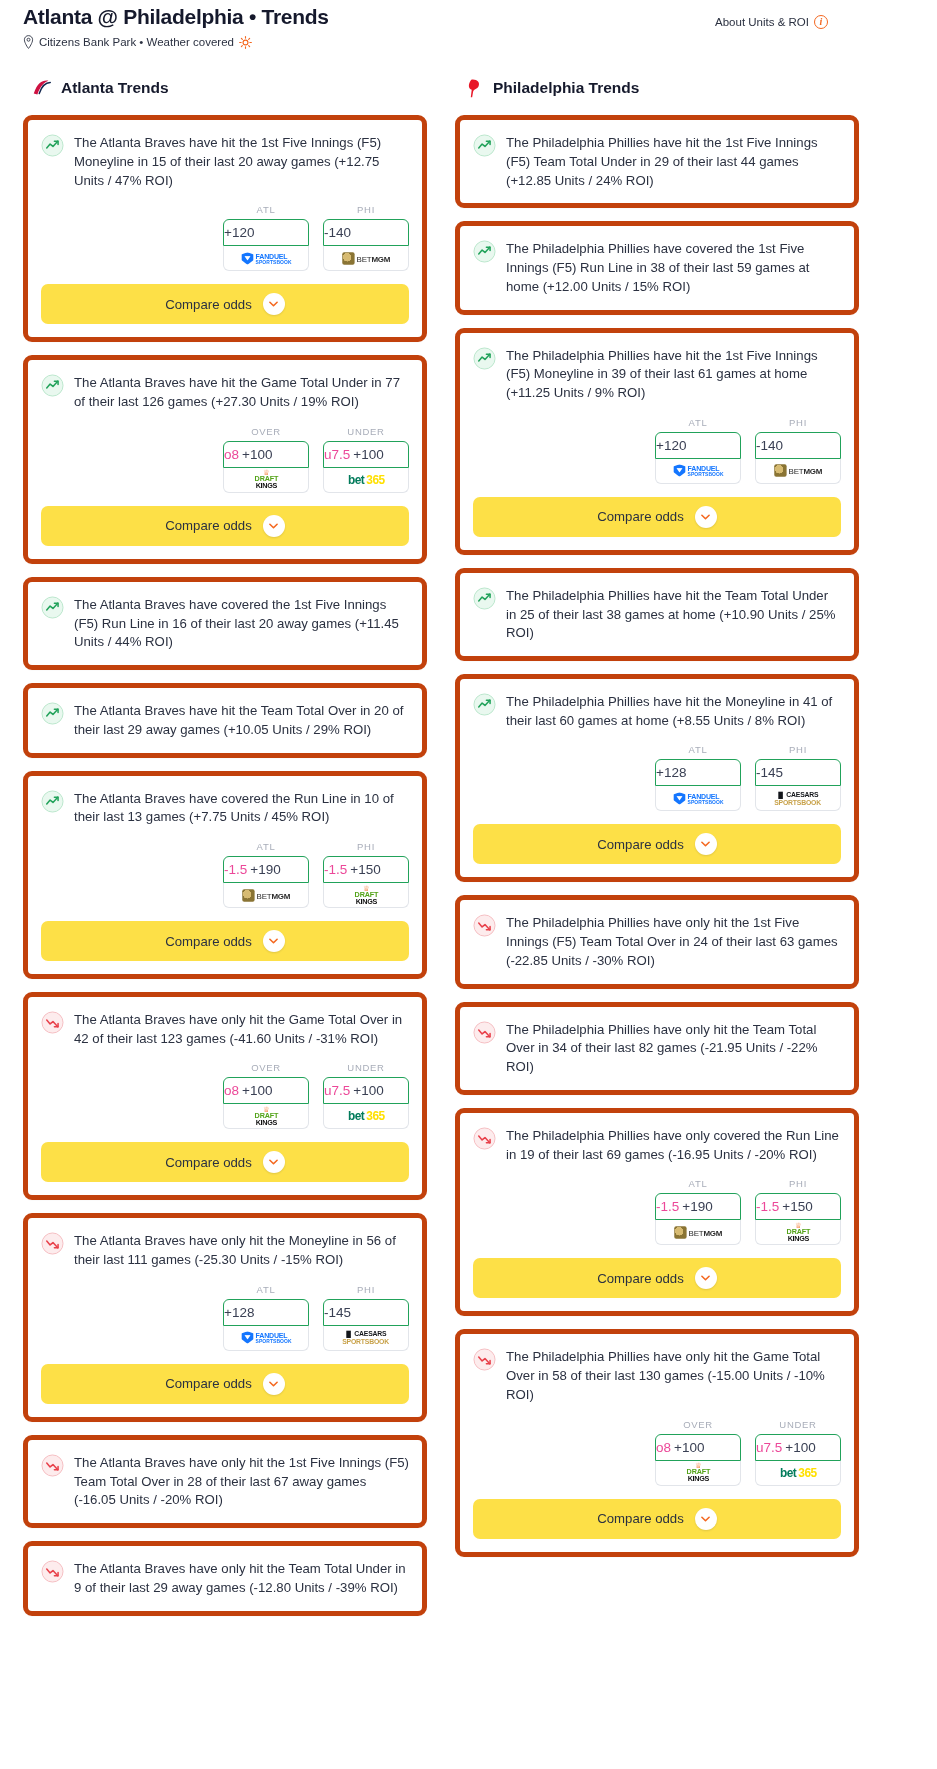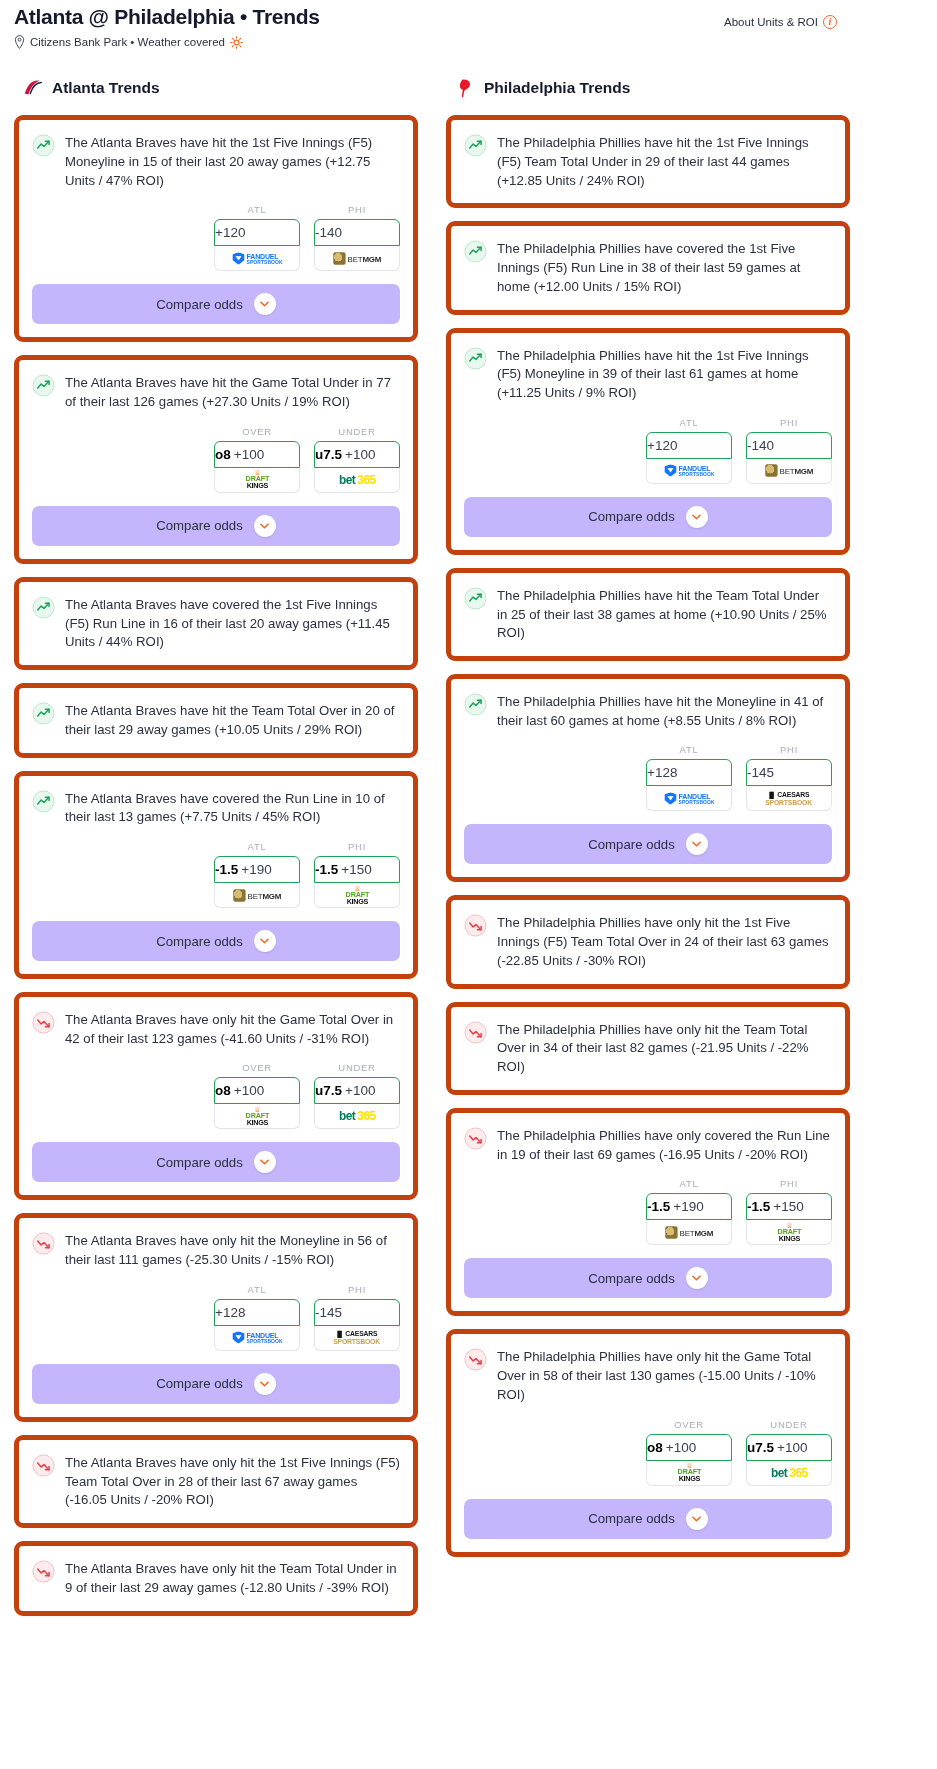--- a/index.html
+++ b/index.html
@@ -4,21 +4,21 @@
 <style>
   * { box-sizing: border-box; }
   html, body {
     margin: 0; padding: 0;
     width: 937px;
     background: #ffffff;
     font-family: "Liberation Sans", sans-serif;
     color: #1a1f36;
     -webkit-font-smoothing: antialiased;
   }
-  .page { width: 851px; padding: 0 8px; }
+  .page { width: 851px; padding: 0 17px; }
 
   
   .header-row {
     display: flex; align-items: flex-start; justify-content: space-between;
     padding: 4px 6px 0 6px;
   }
   .page-title {
     font-size: 21px; font-weight: bold; letter-spacing: -0.3px;
     color: #15192c; margin: 0; line-height: 1.2;
   }
@@ -70,21 +70,21 @@
   .odds-col { width: 86px; }
   .odds-label {
     text-align: center; font-size: 9.5px; letter-spacing: 0.7px;
     color: #a8adb9; margin-bottom: 4px; font-weight: normal;
   }
   .odds-box {
     border: 1px solid #21a25a; border-radius: 6px 6px 0 0;
     height: 27px; display: flex; align-items: center; justify-content: flex-start;
     font-size: 13.5px; color: #2b3141; background: #fff; gap: 3px;
   }
-  .odds-box .pre { font-weight: bold; color: #000000; }
+  .odds-box .pre { font-weight: normal; color: #ec4899; }
   .odds-box .num { color: #3a4054; }
   .book-box {
     border: 1px solid #e2e5ea; border-top: none; border-radius: 0 0 6px 6px;
     height: 25px; display: flex; align-items: center; justify-content: center;
     background: #fff; overflow: hidden;
   }
 
   
   .bk { display: flex; align-items: center; justify-content: center; gap: 2px; transform: scale(0.95); }
   .bk-fd .shield {
@@ -113,21 +113,21 @@
   .bk-b365 .b1 { font-size: 12.5px; font-weight: bold; color: #027b5b; letter-spacing: -0.5px; }
   .bk-b365 .b2 { font-size: 12.5px; font-weight: bold; color: #ffe000; letter-spacing: -0.5px; }
   .bk-cz { flex-direction: column; gap: 0; }
   .bk-cz .row1 { display: flex; align-items: center; gap: 2px; }
   .bk-cz .col { width: 8px; height: 8px; background: #12151a; clip-path: polygon(20% 0,80% 0,80% 100%,20% 100%); }
   .bk-cz .t1 { font-size: 7.2px; font-weight: bold; color: #12151a; letter-spacing: -0.2px; line-height: 0.95; }
   .bk-cz .t2 { font-size: 7.2px; font-weight: bold; color: #c8a24a; letter-spacing: -0.2px; line-height: 1; }
 
   
   .compare {
-    margin-top: 13px; background: #c4b5fd; border-radius: 7px;
+    margin-top: 13px; background: #fde047; border-radius: 7px;
     height: 40px; display: flex; align-items: center; justify-content: center;
     gap: 11px; cursor: pointer;
   }
   .compare .label { font-size: 13.2px; color: #2b3141; }
   .chev-circle {
     width: 22px; height: 22px; border-radius: 50%; background: #ffffff;
     display: flex; align-items: center; justify-content: center;
     box-shadow: 0 1px 2px rgba(20,25,45,0.12);
   }
   .chev { width: 9px; height: 6px; }

